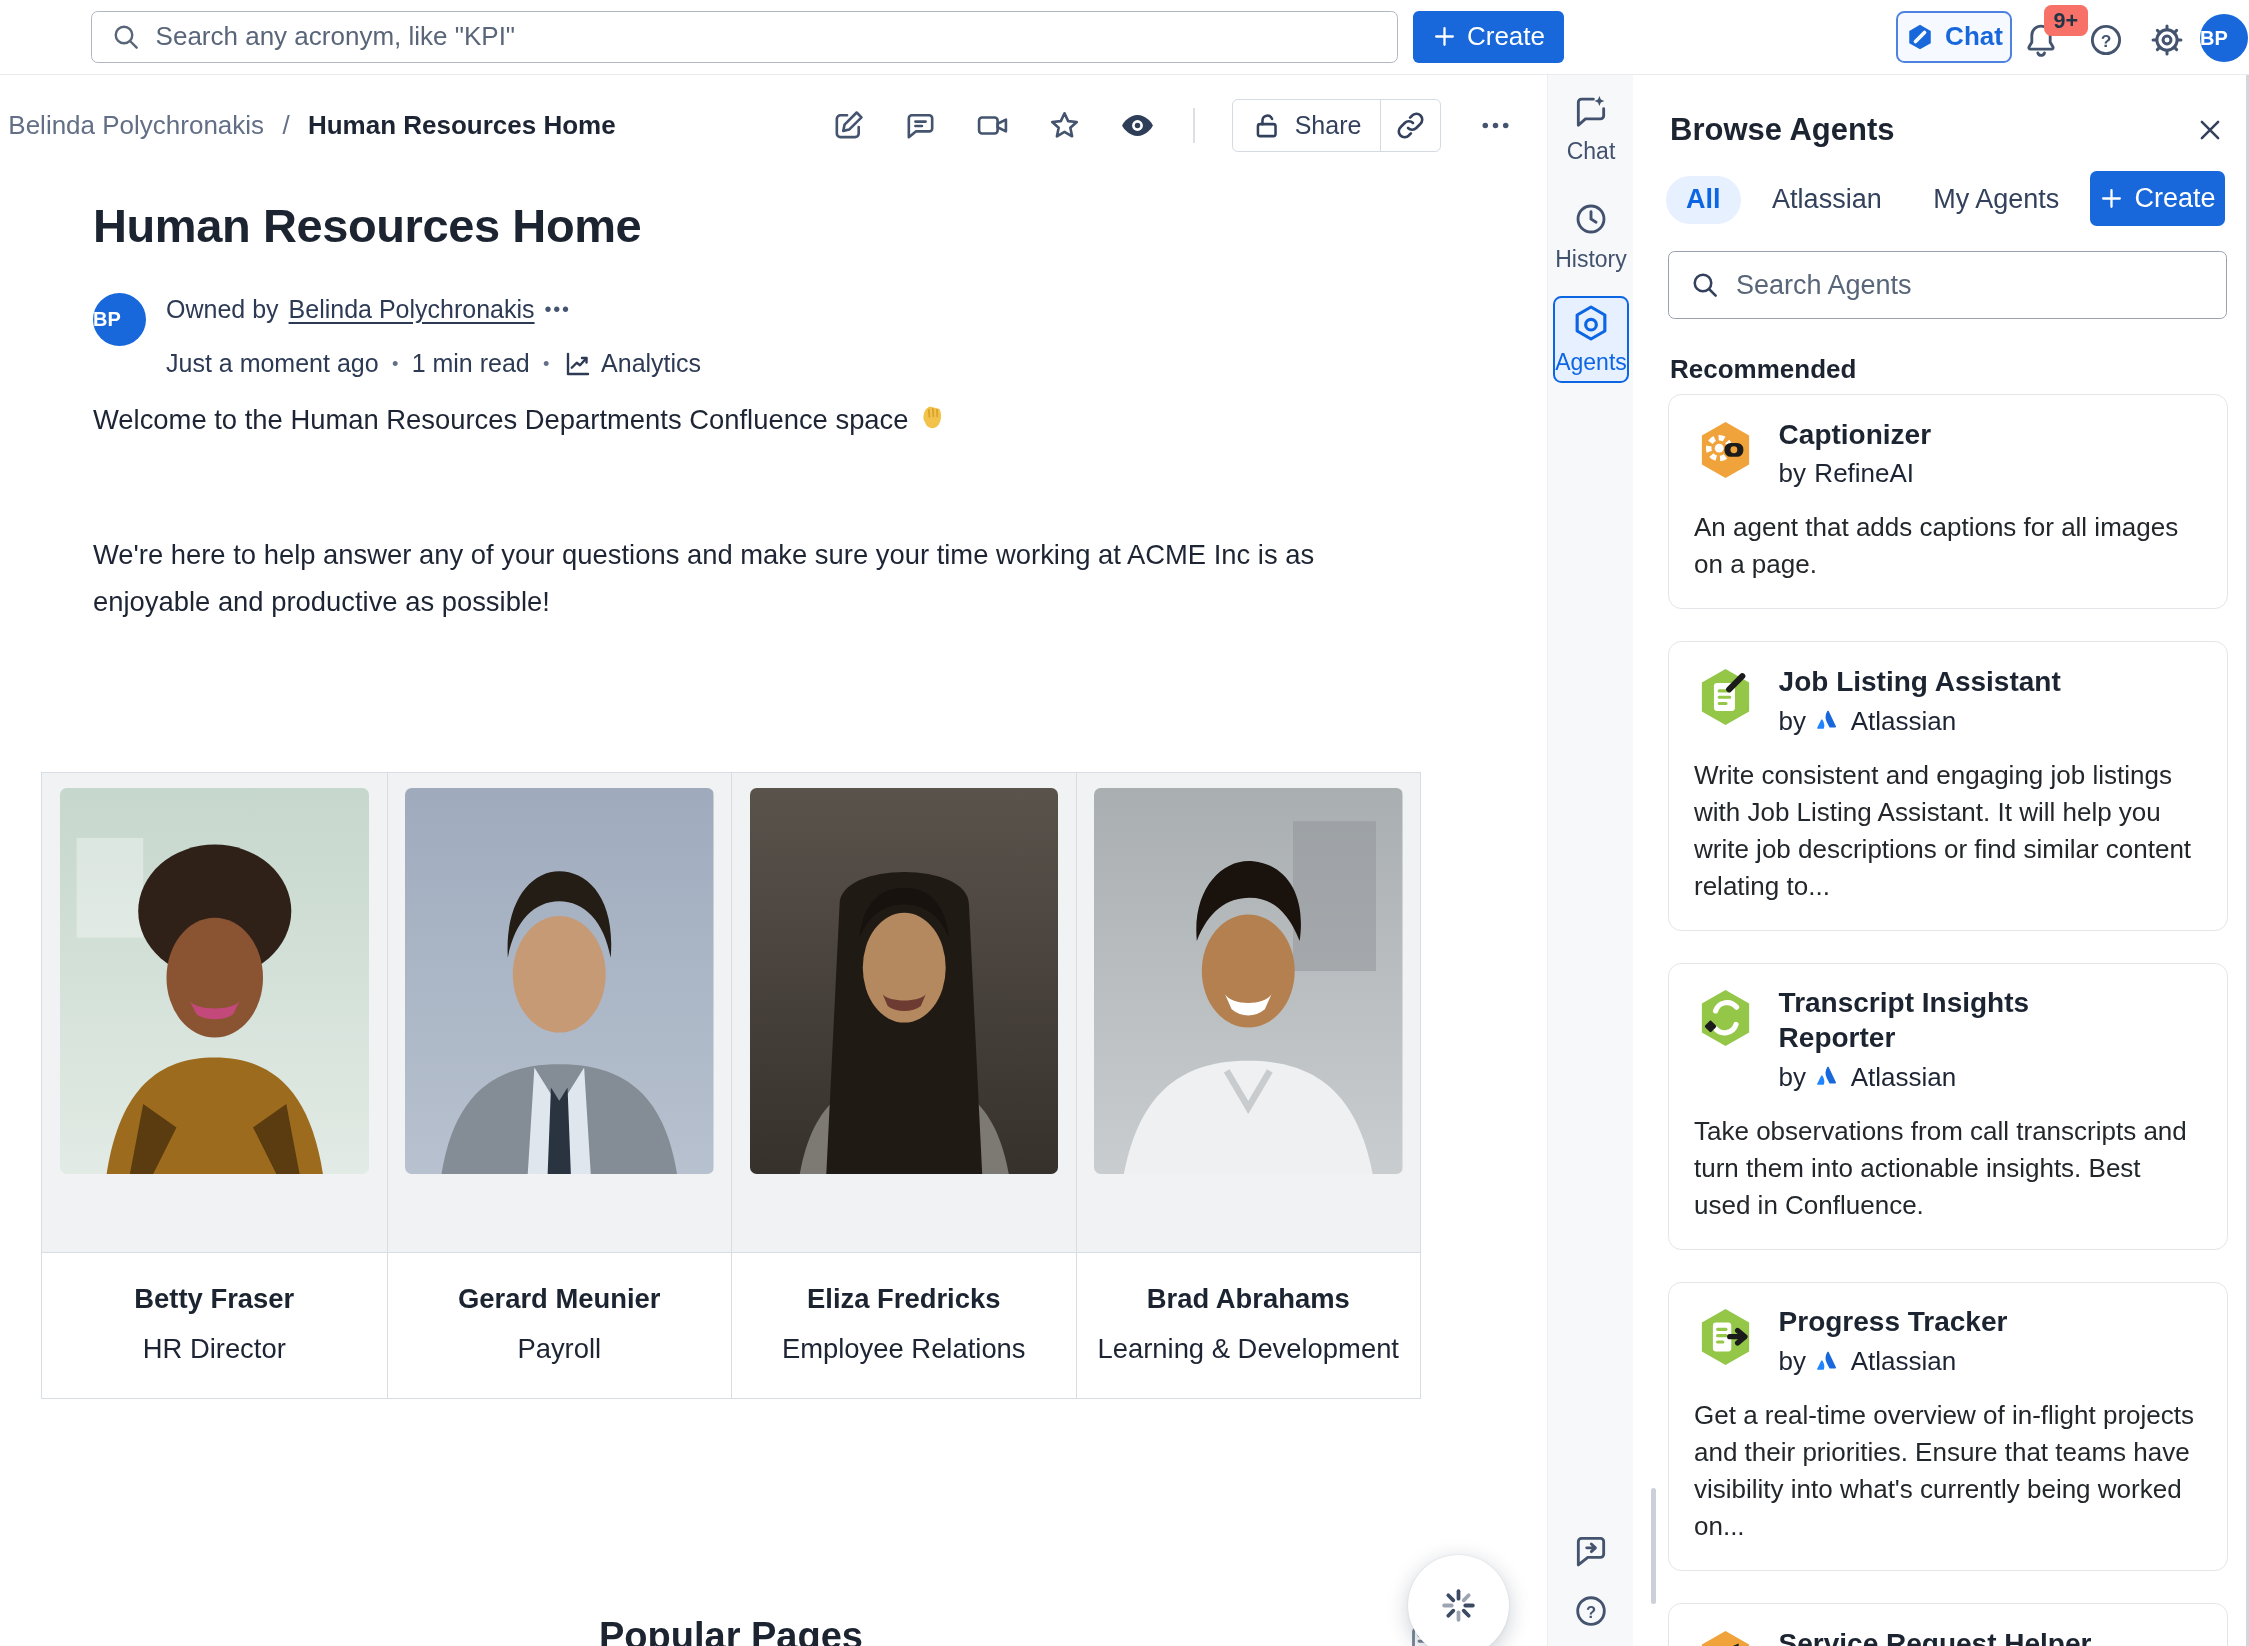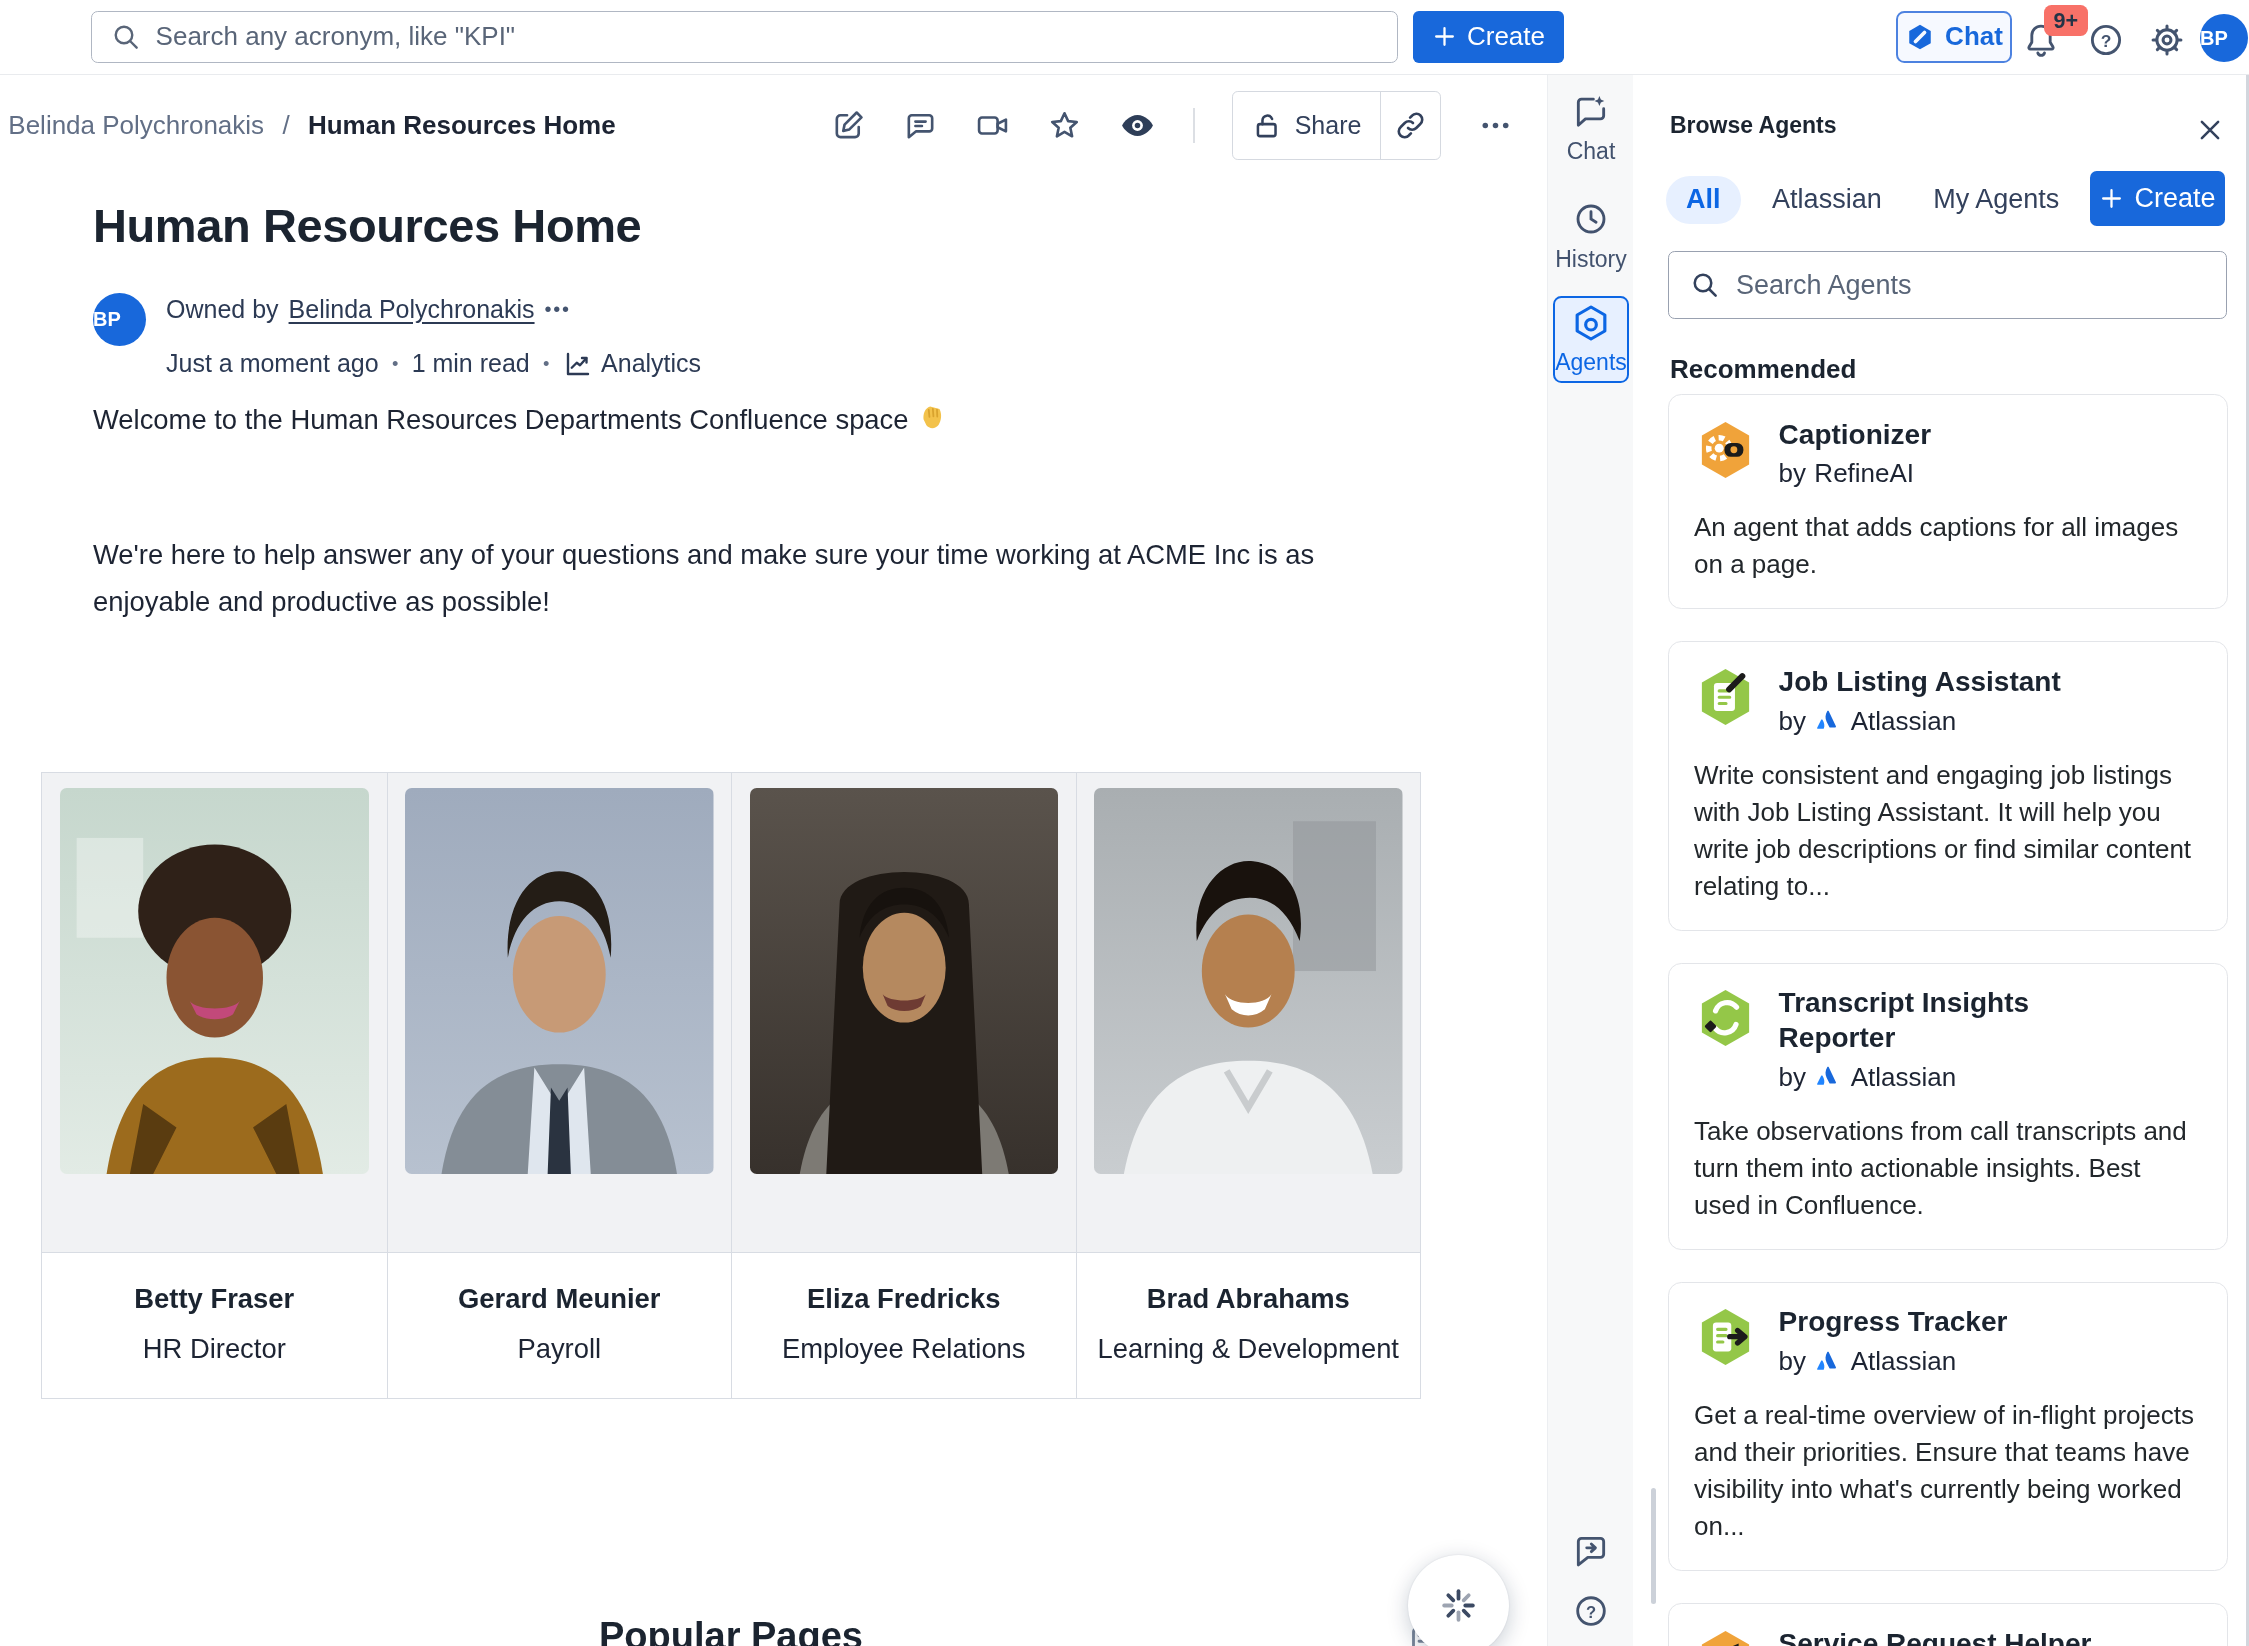--- a/index.html
+++ b/index.html
@@ -27,21 +27,21 @@
   
   #content { position:absolute; left:0; top:75px; width:1547px; height:1571px; overflow:hidden; background:#fff; }
   .crumb-row { position:absolute; top:23px; left:8.3px; width:1505px; height:55px; display:flex; align-items:center; justify-content:space-between; }
   .crumbs { display:flex; align-items:center; gap:18.3px; font-size:26px; }
   .crumb-space { color:#626f86; }
   .crumb-sep { color:#626f86; }
   .crumb-page { color:#1d2433; font-weight:700; }
   .tools { display:flex; align-items:center; gap:37px; color:#44546f; }
   .tools .icbtn { color:#44546f; display:flex; align-items:center; }
   .vdiv { width:1.7px; height:35px; background:#dcdfe4; }
-  .share-group { display:flex; align-items:stretch; border:1.7px solid #d5d9e0; border-radius:5.8px; overflow:hidden; height:69px; }
+  .share-group { display:flex; align-items:stretch; border:1.7px solid #d5d9e0; border-radius:5.8px; overflow:hidden; height:53px; }
   .share-main { display:flex; align-items:center; gap:11.6px; padding:0 18.3px; font-size:25px; color:#33415c; }
   .share-link { display:flex; align-items:center; padding:0 13.3px; border-left:1.7px solid #d5d9e0; color:#33415c; }
 
   .page-title { position:absolute; left:93px; top:123px; font-size:47px; font-weight:700; letter-spacing:-0.4px; color:#1b2430; }
   .byline { position:absolute; left:93px; top:218px; display:flex; gap:20px; }
   .byline .avatar { width:53px; height:53px; font-size:20px; }
   .byline-col { display:flex; flex-direction:column; gap:25px; padding-top:1.7px; font-size:25px; color:#2c3a54; }
   .byline-row1 { display:flex; align-items:center; gap:10px; }
   .owner-link { text-decoration:underline; text-underline-offset:4.2px; color:#2c3a54; }
   .owner-more { color:#44546f; letter-spacing:1.7px; font-size:20px; }
@@ -73,21 +73,21 @@
 
   
   #rail { position:absolute; left:1547px; top:75px; width:86px; height:1571px; background:#f7f8f9; border-left:1.7px solid #eceef1; }
   .rail-item { position:absolute; left:0; width:86px; display:flex; flex-direction:column; align-items:center; gap:8.3px; color:#42526e; }
   .rail-label { font-size:23px; }
   .rail-active { position:absolute; left:5px; top:221px; width:76px; height:87px; border:2.1px solid #0c66e4; background:#e7f0ff; border-radius:8.3px; display:flex; flex-direction:column; align-items:center; justify-content:center; gap:6.7px; color:#0c66e4; }
   .rail-bottom { position:absolute; left:0; width:86px; display:flex; justify-content:center; color:#44546f; }
 
   
   #panel { position:absolute; left:1633px; top:75px; width:617px; height:1571px; background:#fff; overflow:hidden; }
-  .panel-title { position:absolute; left:37px; top:37px; font-size:23px; font-weight:700; color:#1b2430; }
+  .panel-title { position:absolute; left:37px; top:37px; font-size:31px; font-weight:700; color:#1b2430; }
   .panel-close { position:absolute; right:25px; top:40px; color:#33415c; }
   .tabs { position:absolute; left:33px; top:101px; display:flex; align-items:center; gap:11.6px; }
   .tab { font-size:27px; color:#33415c; padding:8.3px 20px; border-radius:831px; }
   .tab.active { background:#e7f0ff; color:#0c66e4; font-weight:700; }
   .btn-create-panel { position:absolute; right:25px; top:96px; width:135px; height:55px; background:#1868db; border-radius:6.7px; color:#fff; display:flex; align-items:center; justify-content:center; gap:10px; font-size:27px; }
   .agent-search { position:absolute; left:35px; top:176px; width:559px; height:68px; border:1.7px solid #99a1b0; border-radius:6.7px; display:flex; align-items:center; gap:15px; padding:0 20px; }
   .agent-search input { border:none; outline:none; flex:1; font-size:27px; font-family:inherit; color:#1d2433; background:transparent; }
   .agent-search input::placeholder { color:#596578; }
   .section-heading { position:absolute; left:37px; top:279px; font-size:26px; font-weight:700; color:#1b2430; }
   .cards { position:absolute; left:35px; top:319px; width:560px; }

